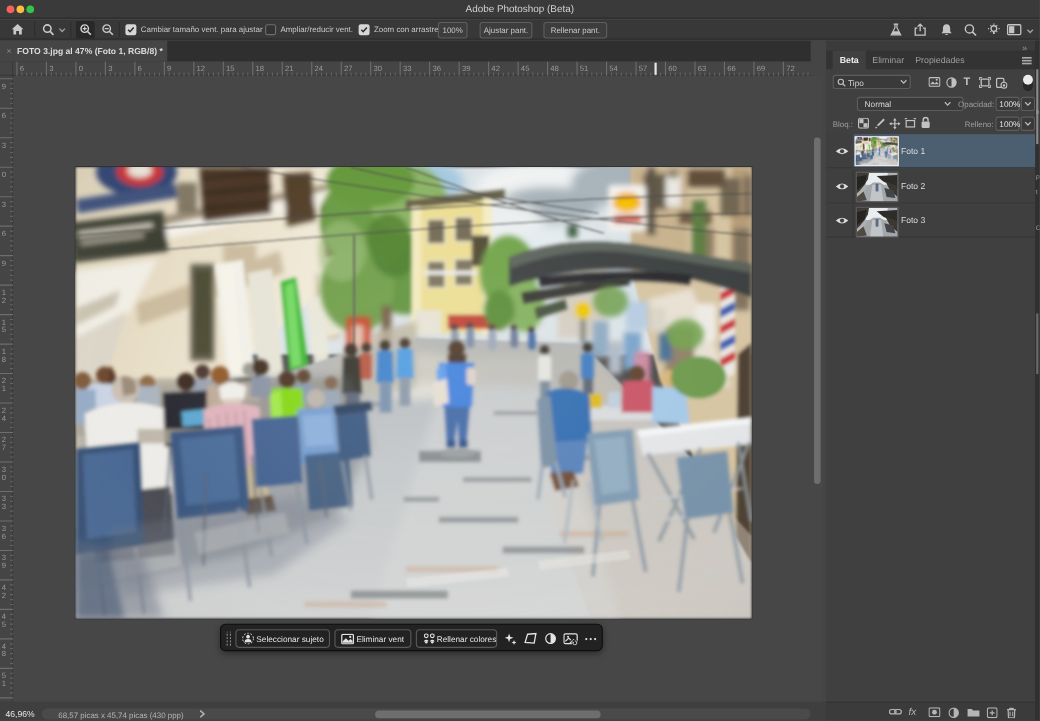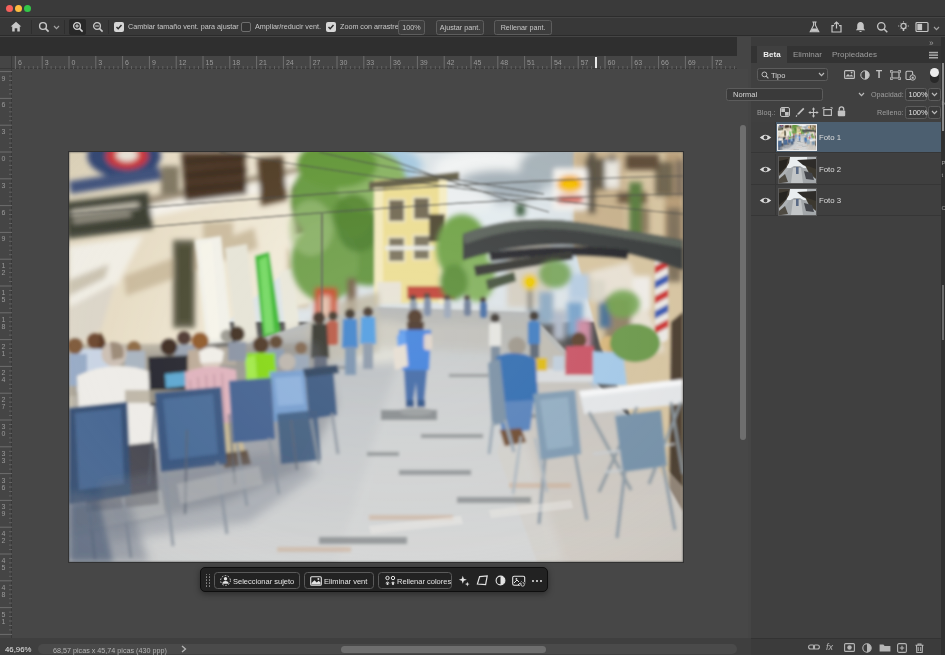--- a/index.html
+++ b/index.html
@@ -7,20 +7,21 @@
 .lbl{position:absolute;font-size:7.2px;color:#c9c9c9;white-space:nowrap;}
 .obtn{position:absolute;height:15px;border:1px solid #5e5e5e;border-radius:2.5px;font-size:7.2px;color:#c9c9c9;text-align:center;background:#3d3d3d;line-height:13px;white-space:nowrap;}
 .cb{position:absolute;width:10px;height:10px;border-radius:2px;}
 .combo{position:absolute;background:#3a3a3a;border:1px solid #5c5c5c;border-radius:2.5px;color:#d6d6d6;font-size:7.5px;white-space:nowrap;}
 </style></head><body>
 <div id="app">
     <div class="abs" style="left:0;top:0;width:945px;height:17px;background:#3a3a3a;border-bottom:1px solid #2c2c2c"></div>
     <div class="abs" style="left:6px;top:4.5px;width:7px;height:7px;border-radius:50%;background:#f6615c"></div>
     <div class="abs" style="left:15px;top:4.5px;width:7px;height:7px;border-radius:50%;background:#fdbc40"></div>
     <div class="abs" style="left:24px;top:4.5px;width:7px;height:7px;border-radius:50%;background:#33c748"></div>
+    <div class="abs" style="left:0;top:2.5px;width:945px;text-align:center;font-size:9px;color:#d2d2d2">Adobe Photoshop (Beta)</div>
     <div class="abs" style="left:0;top:18px;width:945px;height:18px;background:#383838;border-bottom:1px solid #2b2b2b"></div>
     <svg class="abs" style="left:10px;top:21px" width="12" height="11" viewBox="0 0 12 11" fill="none">
       <path d="M6,0.8 L11.3,5.6 L9.8,5.6 L9.8,10.4 L7.3,10.4 L7.3,7.2 L4.7,7.2 L4.7,10.4 L2.2,10.4 L2.2,5.6 L0.7,5.6 Z" fill="#c9c9c9"></path>
     </svg>
     <div class="abs" style="left:31px;top:20px;width:1px;height:14px;background:#2e2e2e"></div>
     <svg class="abs" style="left:38px;top:21px" width="12" height="12" viewBox="0 0 12 12" fill="none">
       <circle cx="5" cy="5" r="3.4" stroke="#c9c9c9" stroke-width="1.4"></circle>
       <line x1="7.6" y1="7.6" x2="10.6" y2="10.6" stroke="#c9c9c9" stroke-width="1.6"></line>
     </svg>
     <svg class="abs" style="left:53px;top:25px" width="7" height="5" viewBox="0 0 7 5" fill="none">
@@ -77,20 +78,21 @@
       <path d="M6.5,0.4 L6.5,1.4 M2.2,5 L1.2,5 M11.8,5 L10.8,5 M3.4,1.9 L4.1,2.6 M9.6,1.9 L8.9,2.6 M3.4,8.1 L4.1,7.4 M9.6,8.1 L8.9,7.4" stroke="#c5c5c5" stroke-width="1"></path>
     </svg>
     <svg class="abs" style="left:915px;top:21px" width="14" height="12" viewBox="0 0 14 12" fill="none">
       <rect x="1" y="1.5" width="12" height="9" rx="1" stroke="#c5c5c5" stroke-width="1.2"></rect>
       <rect x="2.3" y="2.8" width="4.8" height="6.4" fill="#c5c5c5"></rect>
     </svg>
     <svg class="abs" style="left:933px;top:25.5px" width="7" height="5" viewBox="0 0 7 5" fill="none">
       <path d="M1,1 L3.5,3.6 L6,1" stroke="#a2a2a2" stroke-width="1.2" fill="none"></path>
     </svg>
     <div class="abs" style="left:0;top:37px;width:737px;height:19px;background:#2f2f2f"></div>
+    <div class="abs" style="left:0;top:37px;width:152px;height:19px;background:#454545;color:#dedede;font-size:7.8px;line-height:19px;white-space:nowrap"><span style="color:#8f8f8f;margin:0 5px 0 6px">×</span><b>FOTO 3.jpg al 47% (Foto 1, RGB/8) *</b></div>
     <div class="abs" style="left:0;top:56px;width:12px;height:13px;background:#454545;border-right:1px solid #383838;border-bottom:1px solid #383838"></div>
     <div class="abs" style="left:12px;top:56px;width:725px;height:13px;background:#454545;border-bottom:1px solid #383838">
       <svg width="725" height="13" style="position:absolute;left:0;top:0">
         <line x1="3.4" y1="0" x2="3.4" y2="13" stroke="#6e6e6e" stroke-width="1"></line>
         <line x1="7.9" y1="10" x2="7.9" y2="13" stroke="#626262" stroke-width="1"></line>
         <line x1="12.3" y1="10" x2="12.3" y2="13" stroke="#626262" stroke-width="1"></line>
         <line x1="16.8" y1="10" x2="16.8" y2="13" stroke="#626262" stroke-width="1"></line>
         <line x1="21.3" y1="10" x2="21.3" y2="13" stroke="#626262" stroke-width="1"></line>
         <line x1="25.7" y1="10" x2="25.7" y2="13" stroke="#626262" stroke-width="1"></line>
         <line x1="30.2" y1="0" x2="30.2" y2="13" stroke="#6e6e6e" stroke-width="1"></line>
@@ -935,21 +937,21 @@
       <path d="M0.4,0.4 L2.8,0.4 M8.2,0.4 L10.6,0.4 M0.4,0.4 L0.4,2.8 M0.4,7.2 L0.4,9.6 M0.4,9.6 L2.8,9.6 M8.2,9.6 L10.6,9.6 M10.6,0.4 L10.6,2.8 M10.6,7.2 L10.6,9.6" stroke="#c2c2c2" stroke-width="0.9"></path>
     </svg>
     <svg class="abs" style="left:905px;top:69.5px" width="11" height="11" viewBox="0 0 11 11" fill="none">
       <rect x="1" y="1.2" width="6.6" height="8.3" rx="1" stroke="#c2c2c2" stroke-width="1.1"></rect>
       <circle cx="7.7" cy="7.5" r="2.7" fill="#404040"></circle>
       <circle cx="7.7" cy="7.5" r="2.7" stroke="#c2c2c2" stroke-width="1"></circle>
       <rect x="6.7" y="6.7" width="2" height="2" fill="#c2c2c2"></rect>
     </svg>
     <div class="abs" style="left:929.5px;top:69px;width:9.5px;height:13.5px;border-radius:5px;background:#292929"></div>
     <div class="abs" style="left:929.5px;top:67.5px;width:9.5px;height:9.5px;border-radius:50%;background:#ececec"></div>
-    <div class="combo" style="left:726px;top:87.5px;width:97px;height:13.5px">
+    <div class="combo" style="left:779px;top:87.5px;width:97px;height:13.5px">
       <span style="position:absolute;left:6px;top:1.5px">Normal</span>
     </div>
     <svg class="abs" style="left:858px;top:92px" width="7" height="5" viewBox="0 0 7 5" fill="none">
       <path d="M1,1 L3.5,3.6 L6,1" stroke="#bbbbbb" stroke-width="1.2" fill="none"></path>
     </svg>
     <div class="lbl" style="left:871px;top:90px;color:#9e9e9e">Opacidad:</div>
     <div class="combo" style="left:905px;top:87.5px;width:22px;height:13.5px">
       <span style="position:absolute;left:2.5px;top:1.5px;color:#e2e2e2">100%</span>
     </div>
     <div class="combo" style="left:928px;top:87.5px;width:12.5px;height:13.5px"></div>

